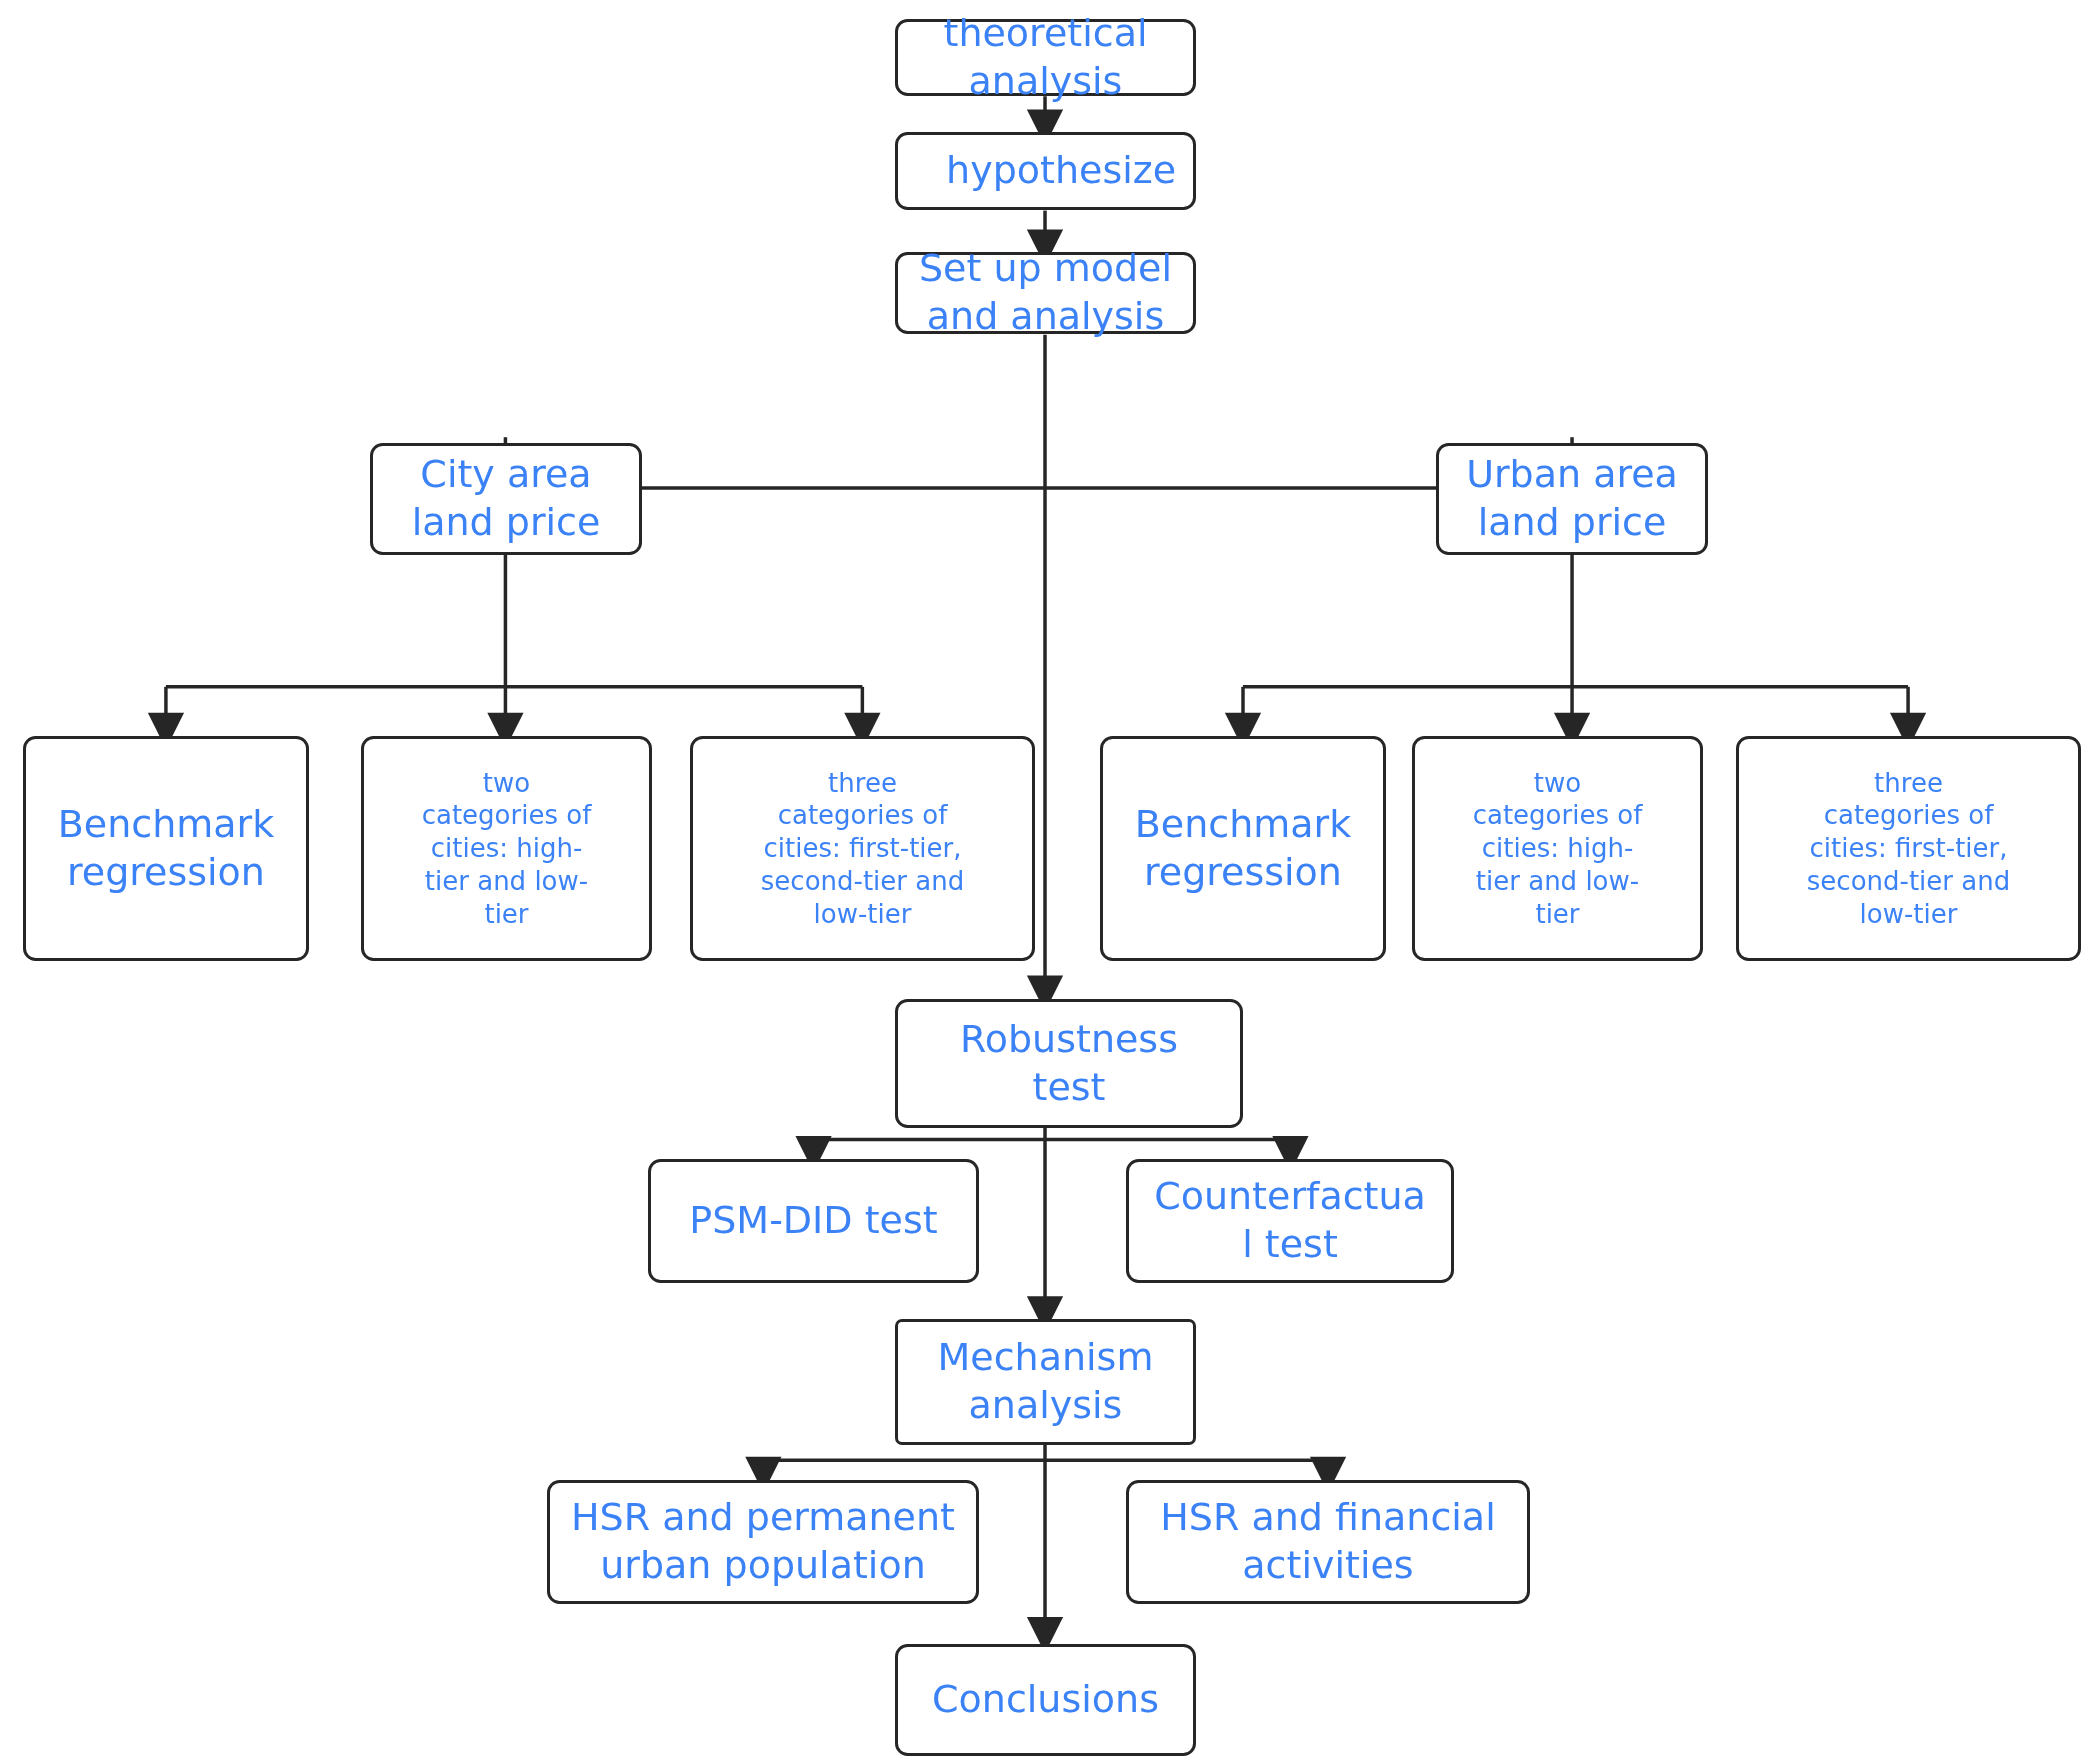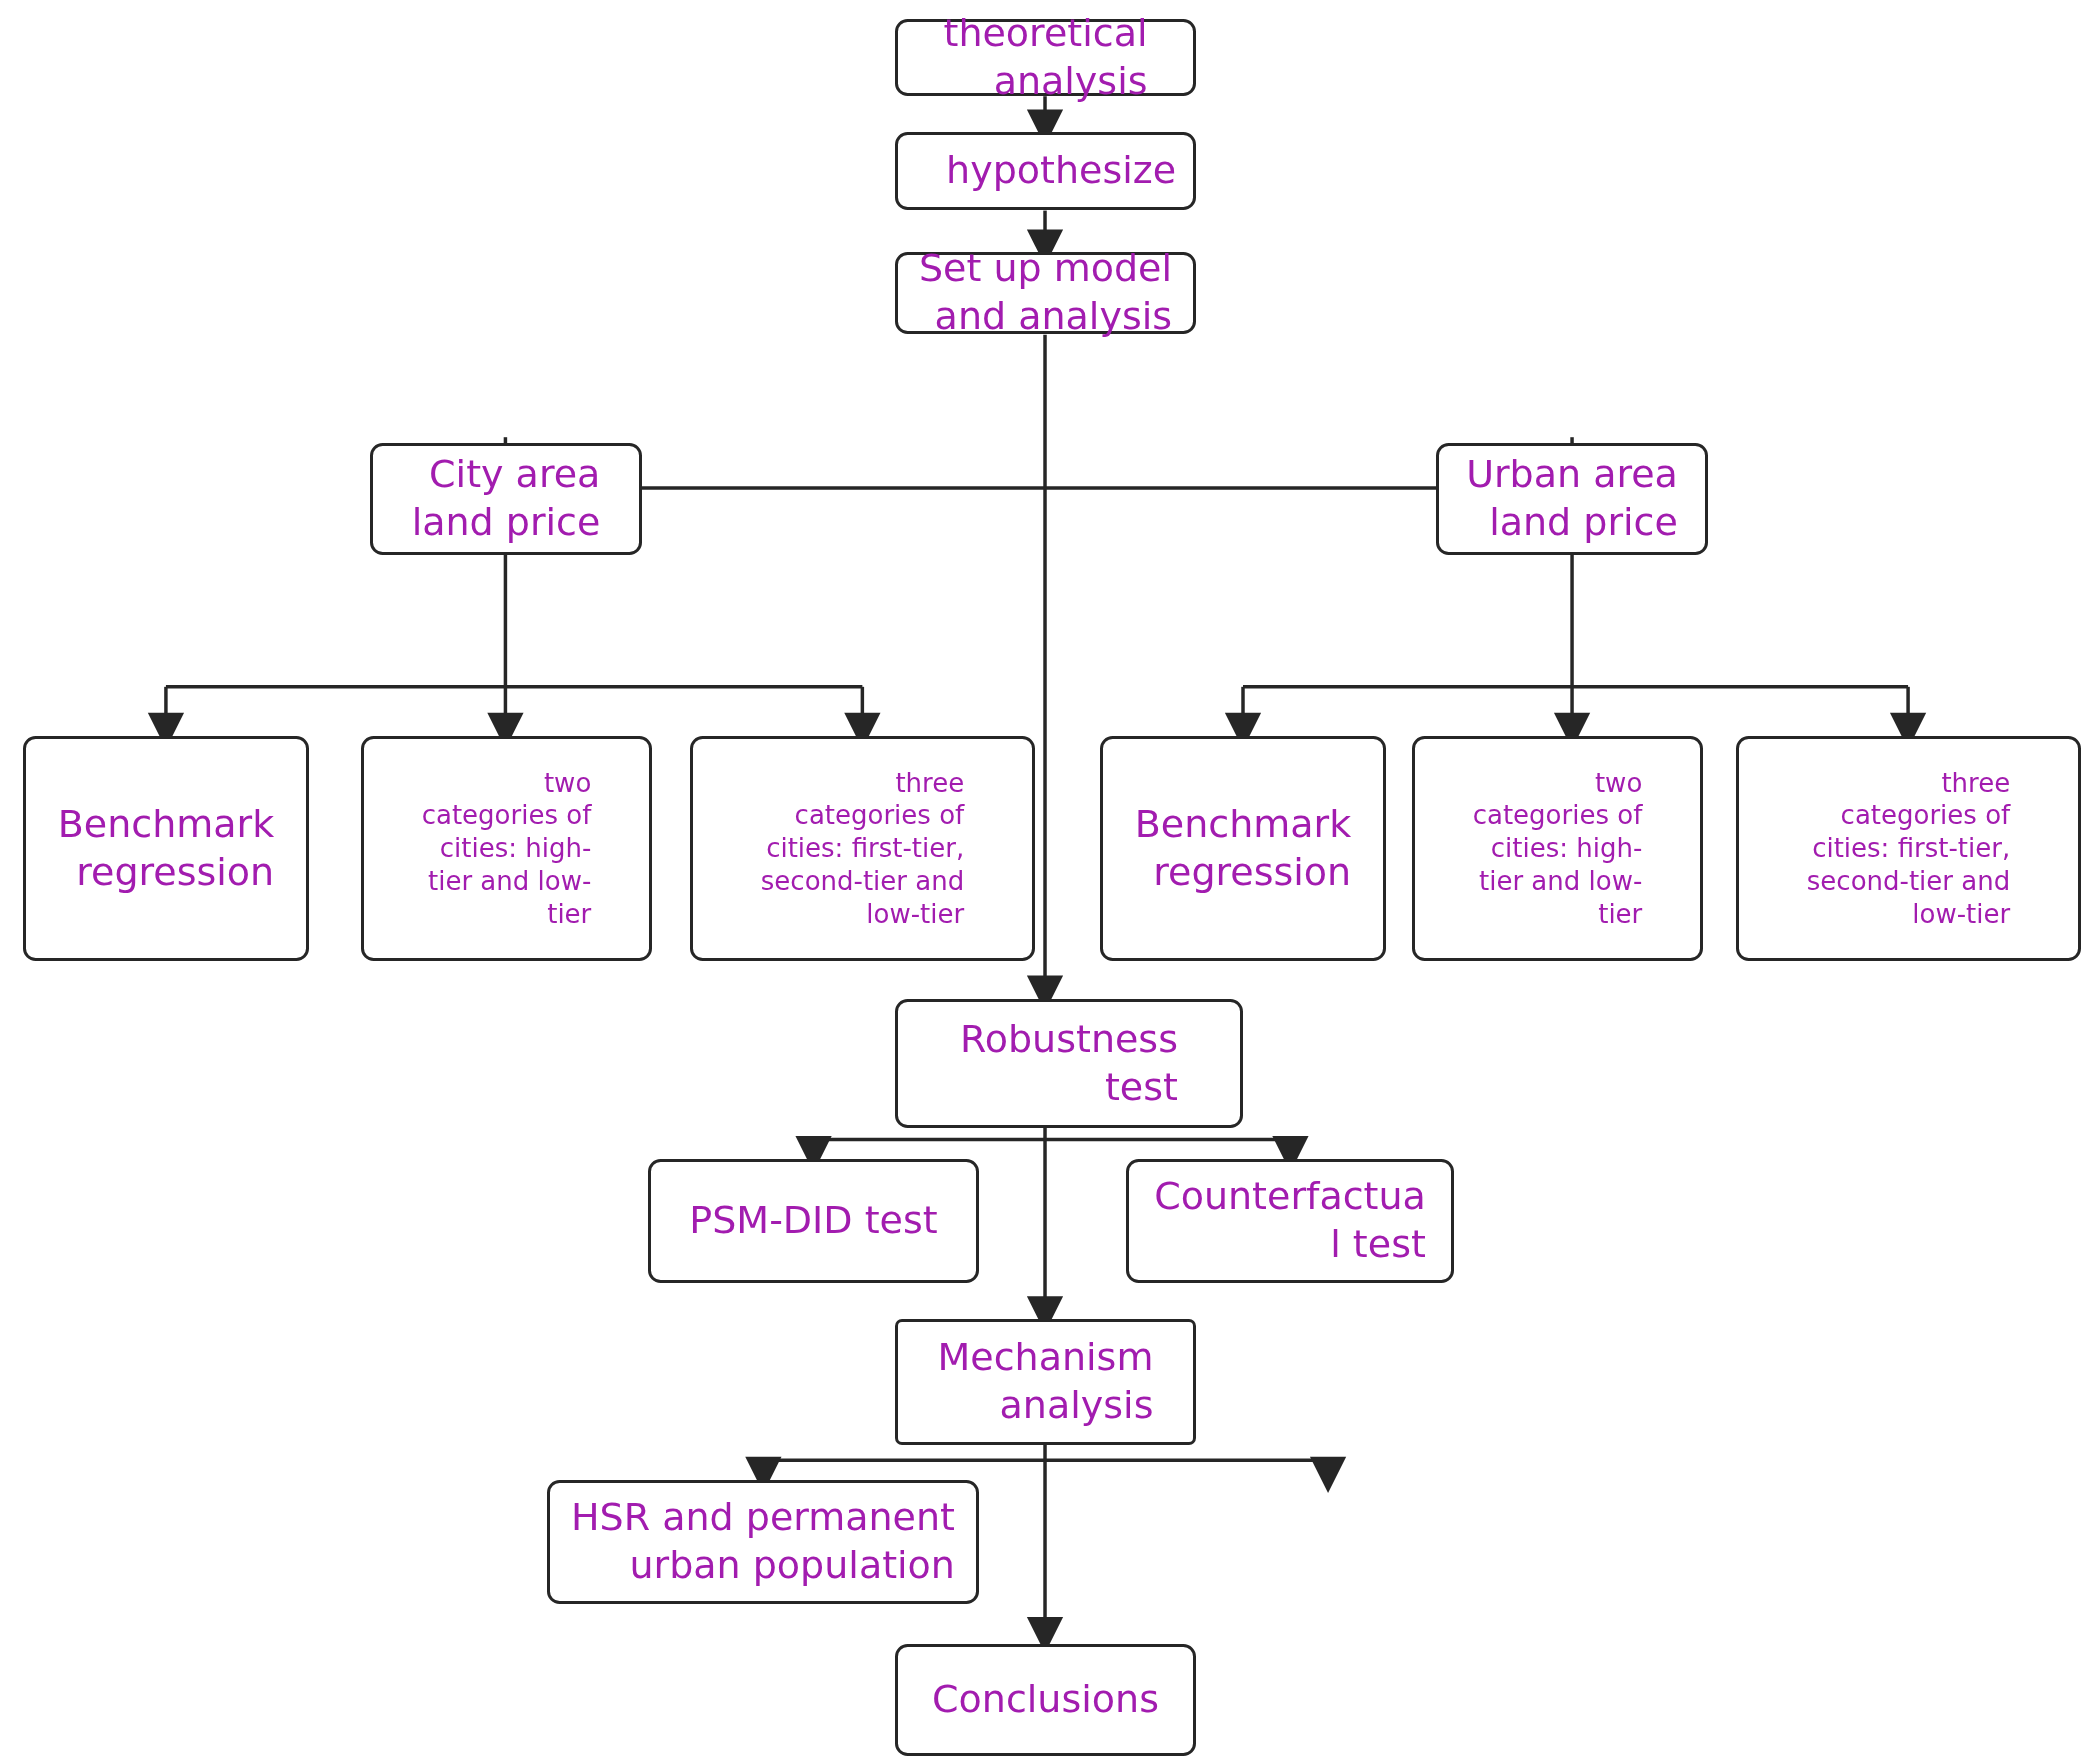--- a/index.html
+++ b/index.html
@@ -26,23 +26,23 @@
   }
   .node {
     position: absolute;
     box-sizing: border-box;
     border: 3.5px solid #262626;
     border-radius: 12.6px;
     background: #ffffff;
     display: flex;
     align-items: center;
     justify-content: center;
-    text-align: right;
+    text-align: center;
     padding: 2.8px 9.8px;
-    color: #a21caf;
+    color: #3b82f6;
     line-height: 1.26;
     font-size: 38px;
     font-weight: 400;
     letter-spacing: 0px;
     z-index: 2;
     white-space: pre-line;
   }
   .node.small-text { font-size: 26px; }
 </style>
 </head>
@@ -146,17 +146,19 @@
 
   <div class="node" style="left: 1126px; top: 1159px; width: 328px; height: 124px;">Counterfactua
 l test</div>
 
   <div class="node" style="left: 895px; top: 1319px; width: 301px; height: 126px; border-radius: 7px;">Mechanism
 analysis</div>
 
   <div class="node" style="left: 547px; top: 1480px; width: 432px; height: 124px;">HSR and permanent
 urban population</div>
 
+  <div class="node" style="left: 1126px; top: 1480px; width: 404px; height: 124px;">HSR and financial
+activities</div>
 
   <div class="node" style="left: 895px; top: 1644px; width: 301px; height: 112px;">Conclusions</div>
 
 </div>
 
 
 </body></html>

